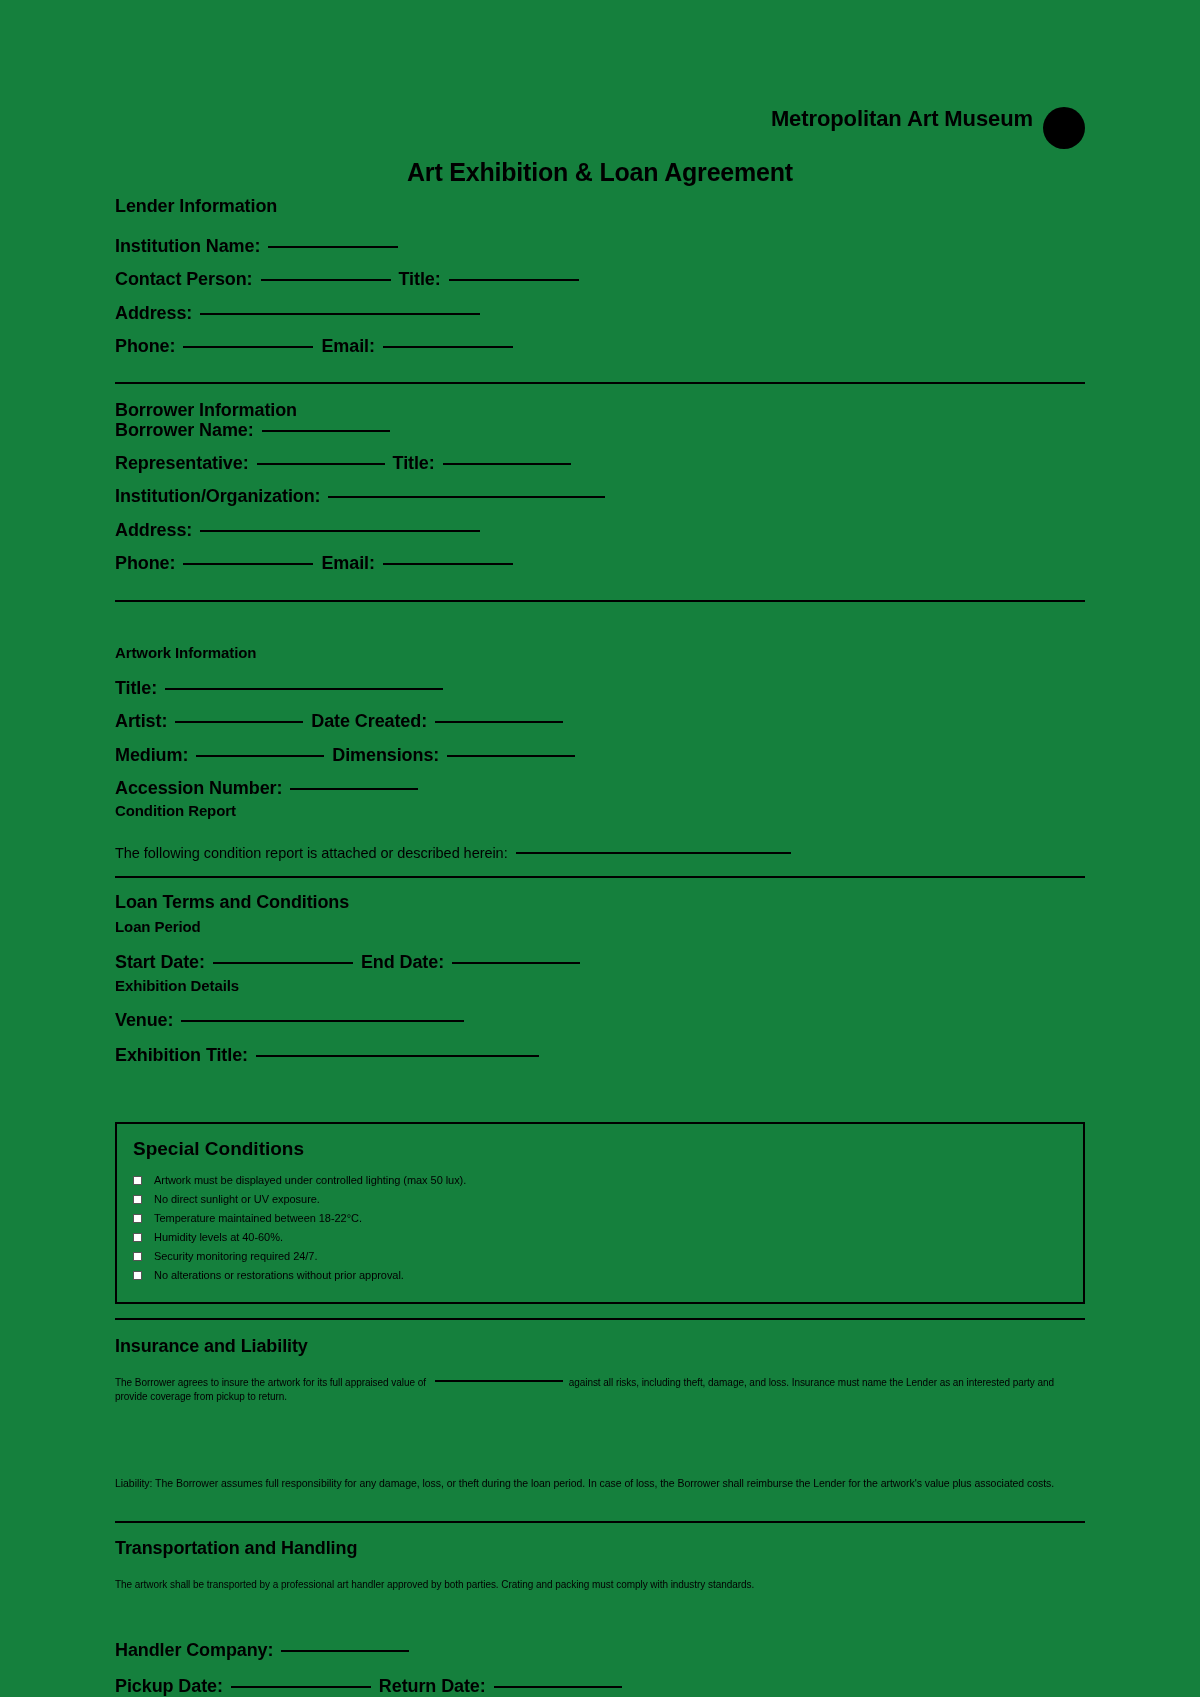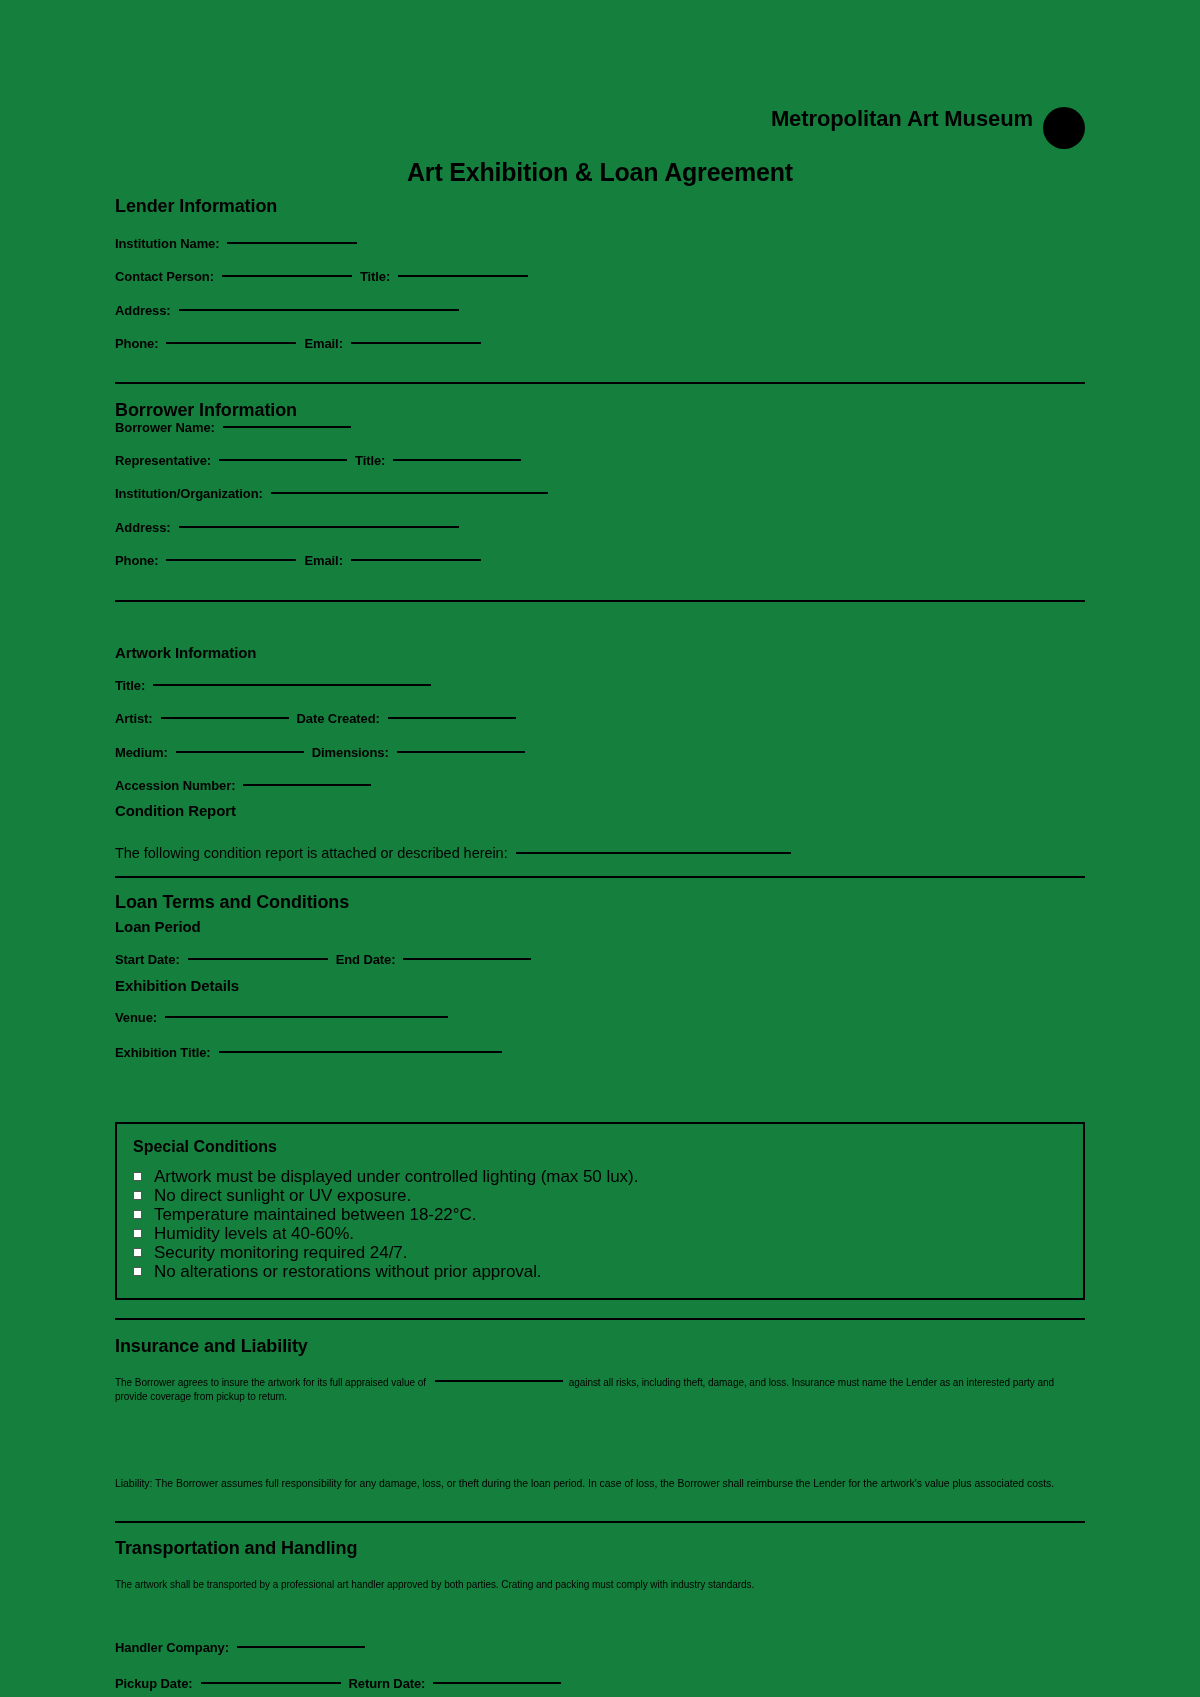--- a/index.html
+++ b/index.html
@@ -84,21 +84,21 @@
   .field-row {
     display: flex;
     align-items: baseline;
     font-size: 13px;
     font-weight: bold;
     white-space: nowrap;
     letter-spacing: -0.1px;
   }
   .field-label {
     font-weight: bold;
-    font-size: 13px;
+    font-size: 18px;
   }
   .rule {
     display: inline-block;
     border-bottom: 2px solid #000;
     height: 0;
     position: relative;
     top: -4px;
   }
   .gap { display: inline-block; width: 8px; }
 
@@ -125,33 +125,33 @@
   }
 
   
   .sc-box {
     border: 2px solid #000;
     box-sizing: border-box;
     width: 970px;
     padding: 14px 16px 16px 16px;
   }
   .sc-heading {
-    font-size: 16px;
+    font-size: 19px;
     font-weight: bold;
     margin: 0 0 12px 0;
   }
   .sc-list {
     list-style: none;
     margin: 0;
     padding: 0;
   }
   .sc-item {
     display: flex;
     align-items: flex-start;
-    font-size: 17px;
+    font-size: 11px;
     line-height: 17px;
     margin: 0 0 2px 0;
   }
   .cb {
     flex: 0 0 auto;
     width: 9px;
     height: 9px;
     border: 1px solid #555;
     margin-right: 12px;
     margin-top: 4px;

